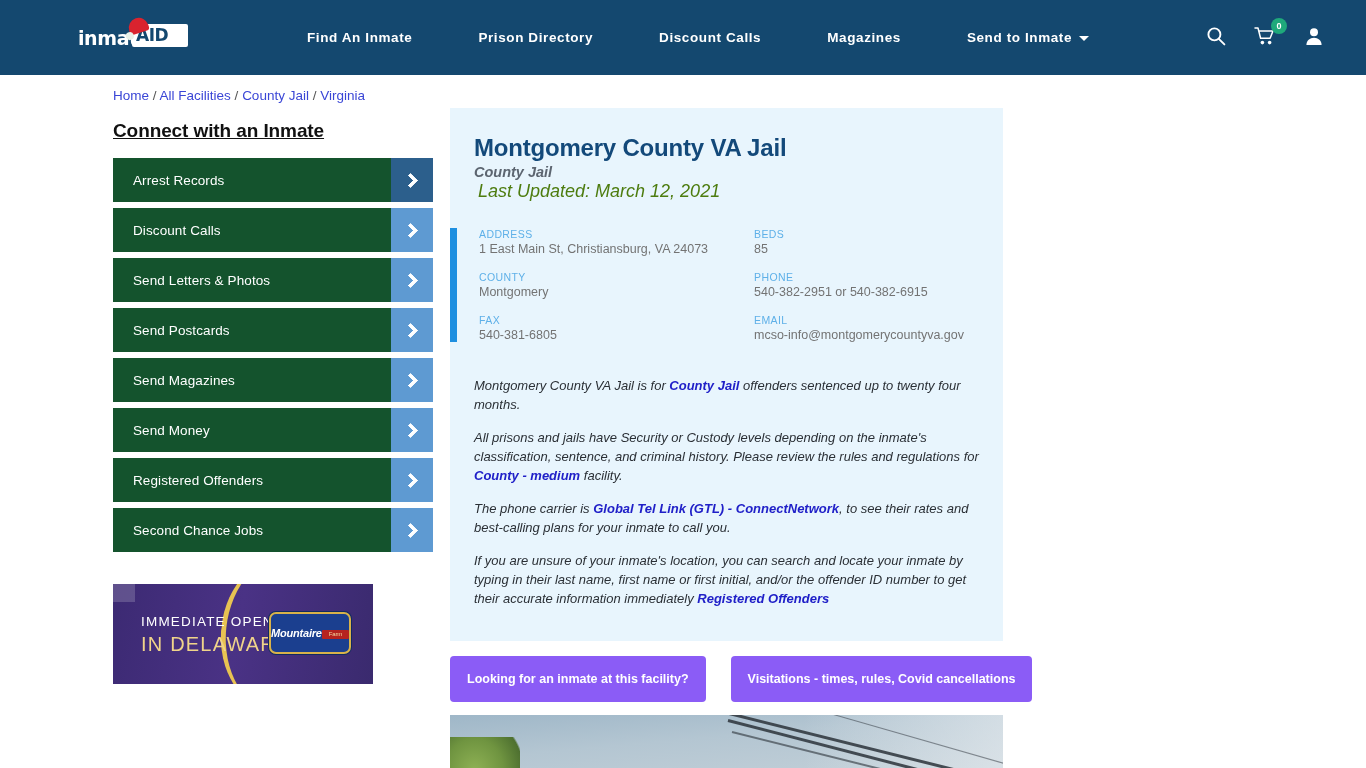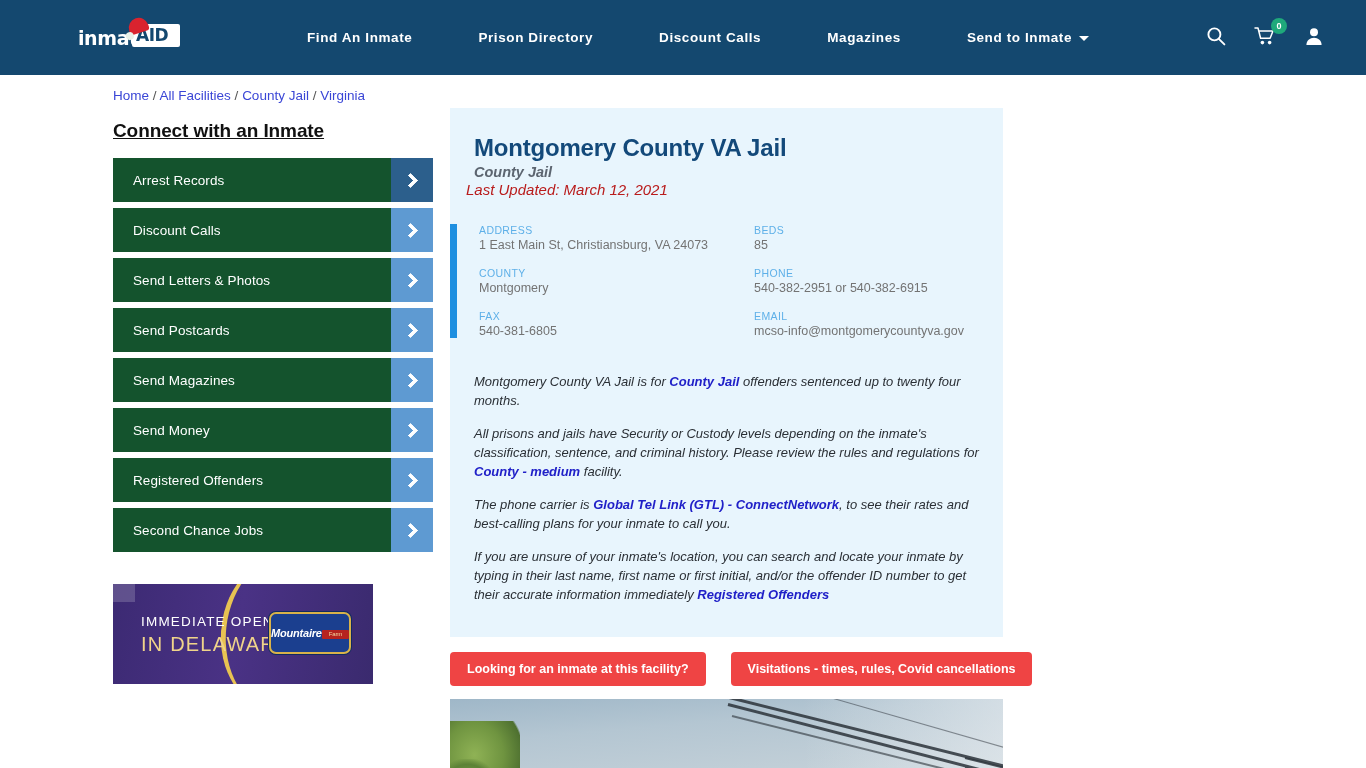--- a/index.html
+++ b/index.html
@@ -34,21 +34,21 @@
     letter-spacing: -0.4px;
     font-family: "DejaVu Sans", sans-serif;
   }
   .logo-aid-box {
     position: absolute;
     left: 54px; top: 3px;
     background: #ffffff;
     color: #14486f;
     font-size: 17px;
     font-weight: bold;
-    padding: 1px 12px 2px 4px;
+    padding: 1px 20px 2px 4px;
     border-radius: 2px;
     letter-spacing: -0.5px;
     font-family: "DejaVu Sans", sans-serif;
   }
   .logo-hat {
     position: absolute;
     left: 50px; top: -3px;
     width: 20px; height: 15px;
     background: #d9232e;
     border-radius: 10px 10px 3px 3px;
@@ -264,24 +264,24 @@
     letter-spacing: -0.2px;
   }
   .facility-sub {
     margin: 0 0 1px 24px;
     font-size: 14.5px;
     font-weight: bold;
     font-style: italic;
     color: #5c6570;
   }
   .facility-updated {
-    margin: 0 0 0 16px;
-    font-size: 15px;
+    margin: 0 0 0 28px;
+    font-size: 18px;
     font-style: italic;
-    color: #b91c1c;
+    color: #4d7c0f;
   }
 
   .info-wrap {
     margin-top: 26px;
     display: flex;
   }
   .info-accent {
     width: 7px;
     background: #1e8fe0;
     margin-right: 22px;
@@ -322,27 +322,27 @@
     font-style: italic;
     text-decoration: none;
   }
 
   .cta-row {
     margin-top: 15px;
     display: flex;
     gap: 25px;
   }
   .cta-btn {
-    background: #ef4444;
+    background: #8b5cf6;
     color: #ffffff;
     font-size: 12.5px;
     font-weight: bold;
     border: none;
     border-radius: 4px;
-    padding: 10px 17px;
+    padding: 16px 17px;
     cursor: pointer;
     font-family: "Liberation Sans", sans-serif;
     white-space: nowrap;
   }
 
   .facility-photo {
     margin-top: 13px;
     width: 553px;
     height: 103px;
     position: relative;

